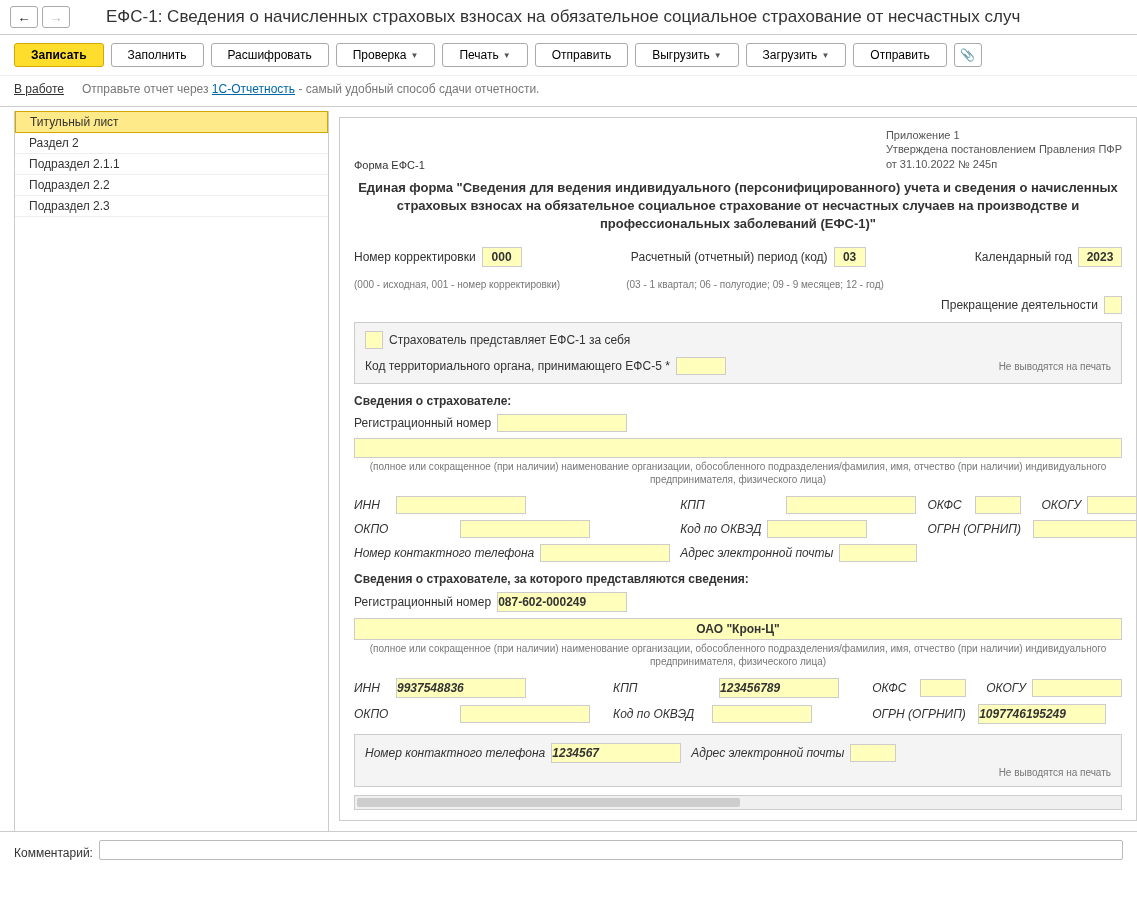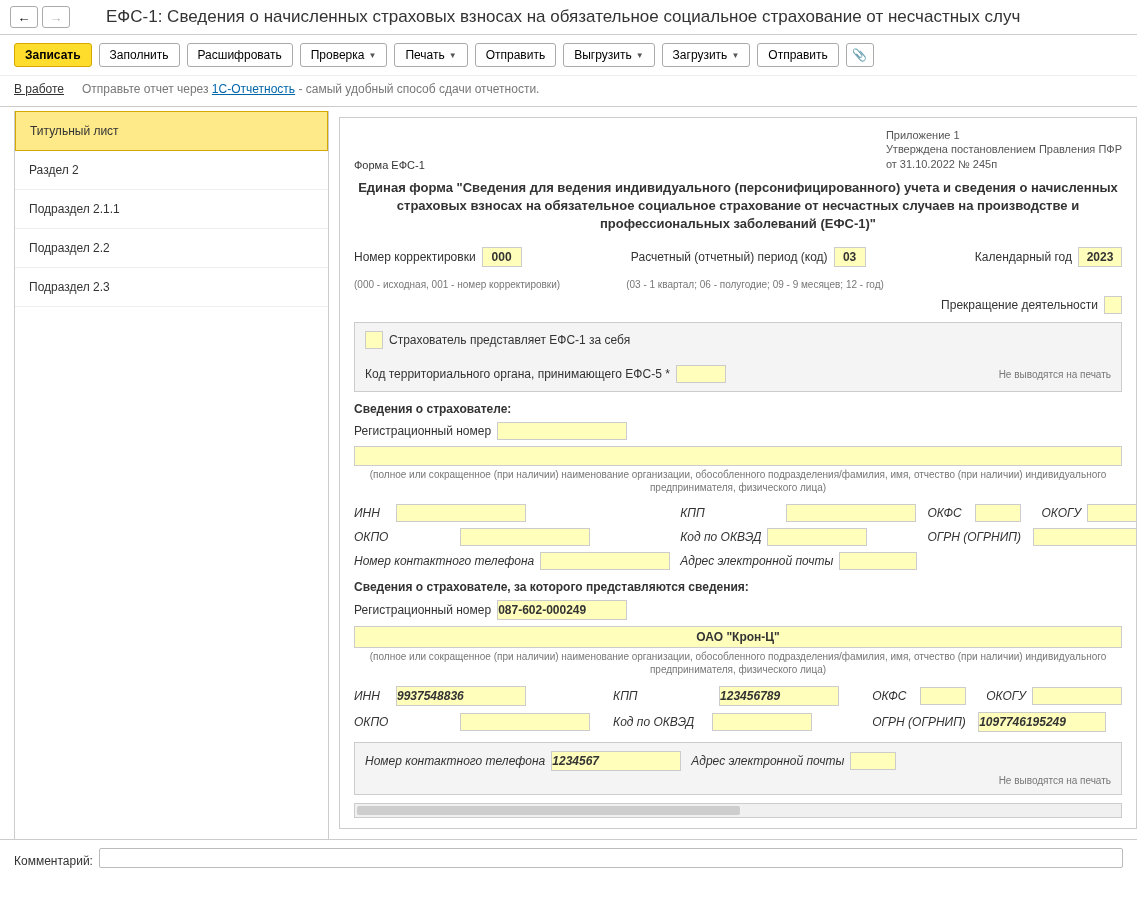--- a/index.html
+++ b/index.html
@@ -35,21 +35,21 @@
   }
   .toolbar {
     display: flex;
     align-items: center;
     padding: 8px 10px 8px 14px;
     gap: 7px;
     border-bottom: 1px solid #eee;
   }
   .btn {
     height: 24px;
-    padding: 0 10px;
+    padding: 0 16px;
     border: 1px solid #aaa;
     border-radius: 3px;
     background: #fff;
     cursor: pointer;
     font-size: 12px;
     display: inline-flex;
     align-items: center;
     gap: 4px;
   }
   .btn-primary {
@@ -83,21 +83,21 @@
   }
   .sidebar {
     width: 315px;
     flex-shrink: 0;
     border-right: 1px solid #ccc;
     border-left: 1px solid #ccc;
     margin-left: 14px;
     margin-top: 4px;
   }
   .sidebar-item {
-    padding: 12px 14px;
+    padding: 3px 14px;
     cursor: pointer;
     border-bottom: 1px solid #eee;
     font-size: 12px;
   }
   .sidebar-item.active {
     background: #ffea8a;
     border: 1px solid #d4a800;
   }
   .form-pane {
     flex: 1;
@@ -309,21 +309,21 @@
         <span class="small-text">(000 - исходная, 001 - номер корректировки)</span>
         <span class="small-text" style="flex:1;margin-left:60px">(03 - 1 квартал; 06 - полугодие; 09 - 9 месяцев; 12 - год)</span>
       </div>
 
       <div class="row" style="justify-content:flex-end;margin-top:4px">
         <span class="lbl">Прекращение деятельности</span>
         <span class="yellow-checkbox"></span>
       </div>
 
       <div class="gray-box">
-        <div class="row" style="margin-bottom:16px">
+        <div class="row" style="margin-bottom:8px">
           <span class="yellow-checkbox"></span>
           <span class="lbl">Страхователь представляет ЕФС-1 за себя</span>
         </div>
         <div class="row row-spread" style="margin-bottom:0">
           <div class="row" style="margin-bottom:0">
             <span class="lbl">Код территориального органа, принимающего ЕФС-5 *</span>
             <span class="yellow-field" style="width:50px"></span>
           </div>
           <span class="small-text">Не выводятся на печать</span>
         </div>

